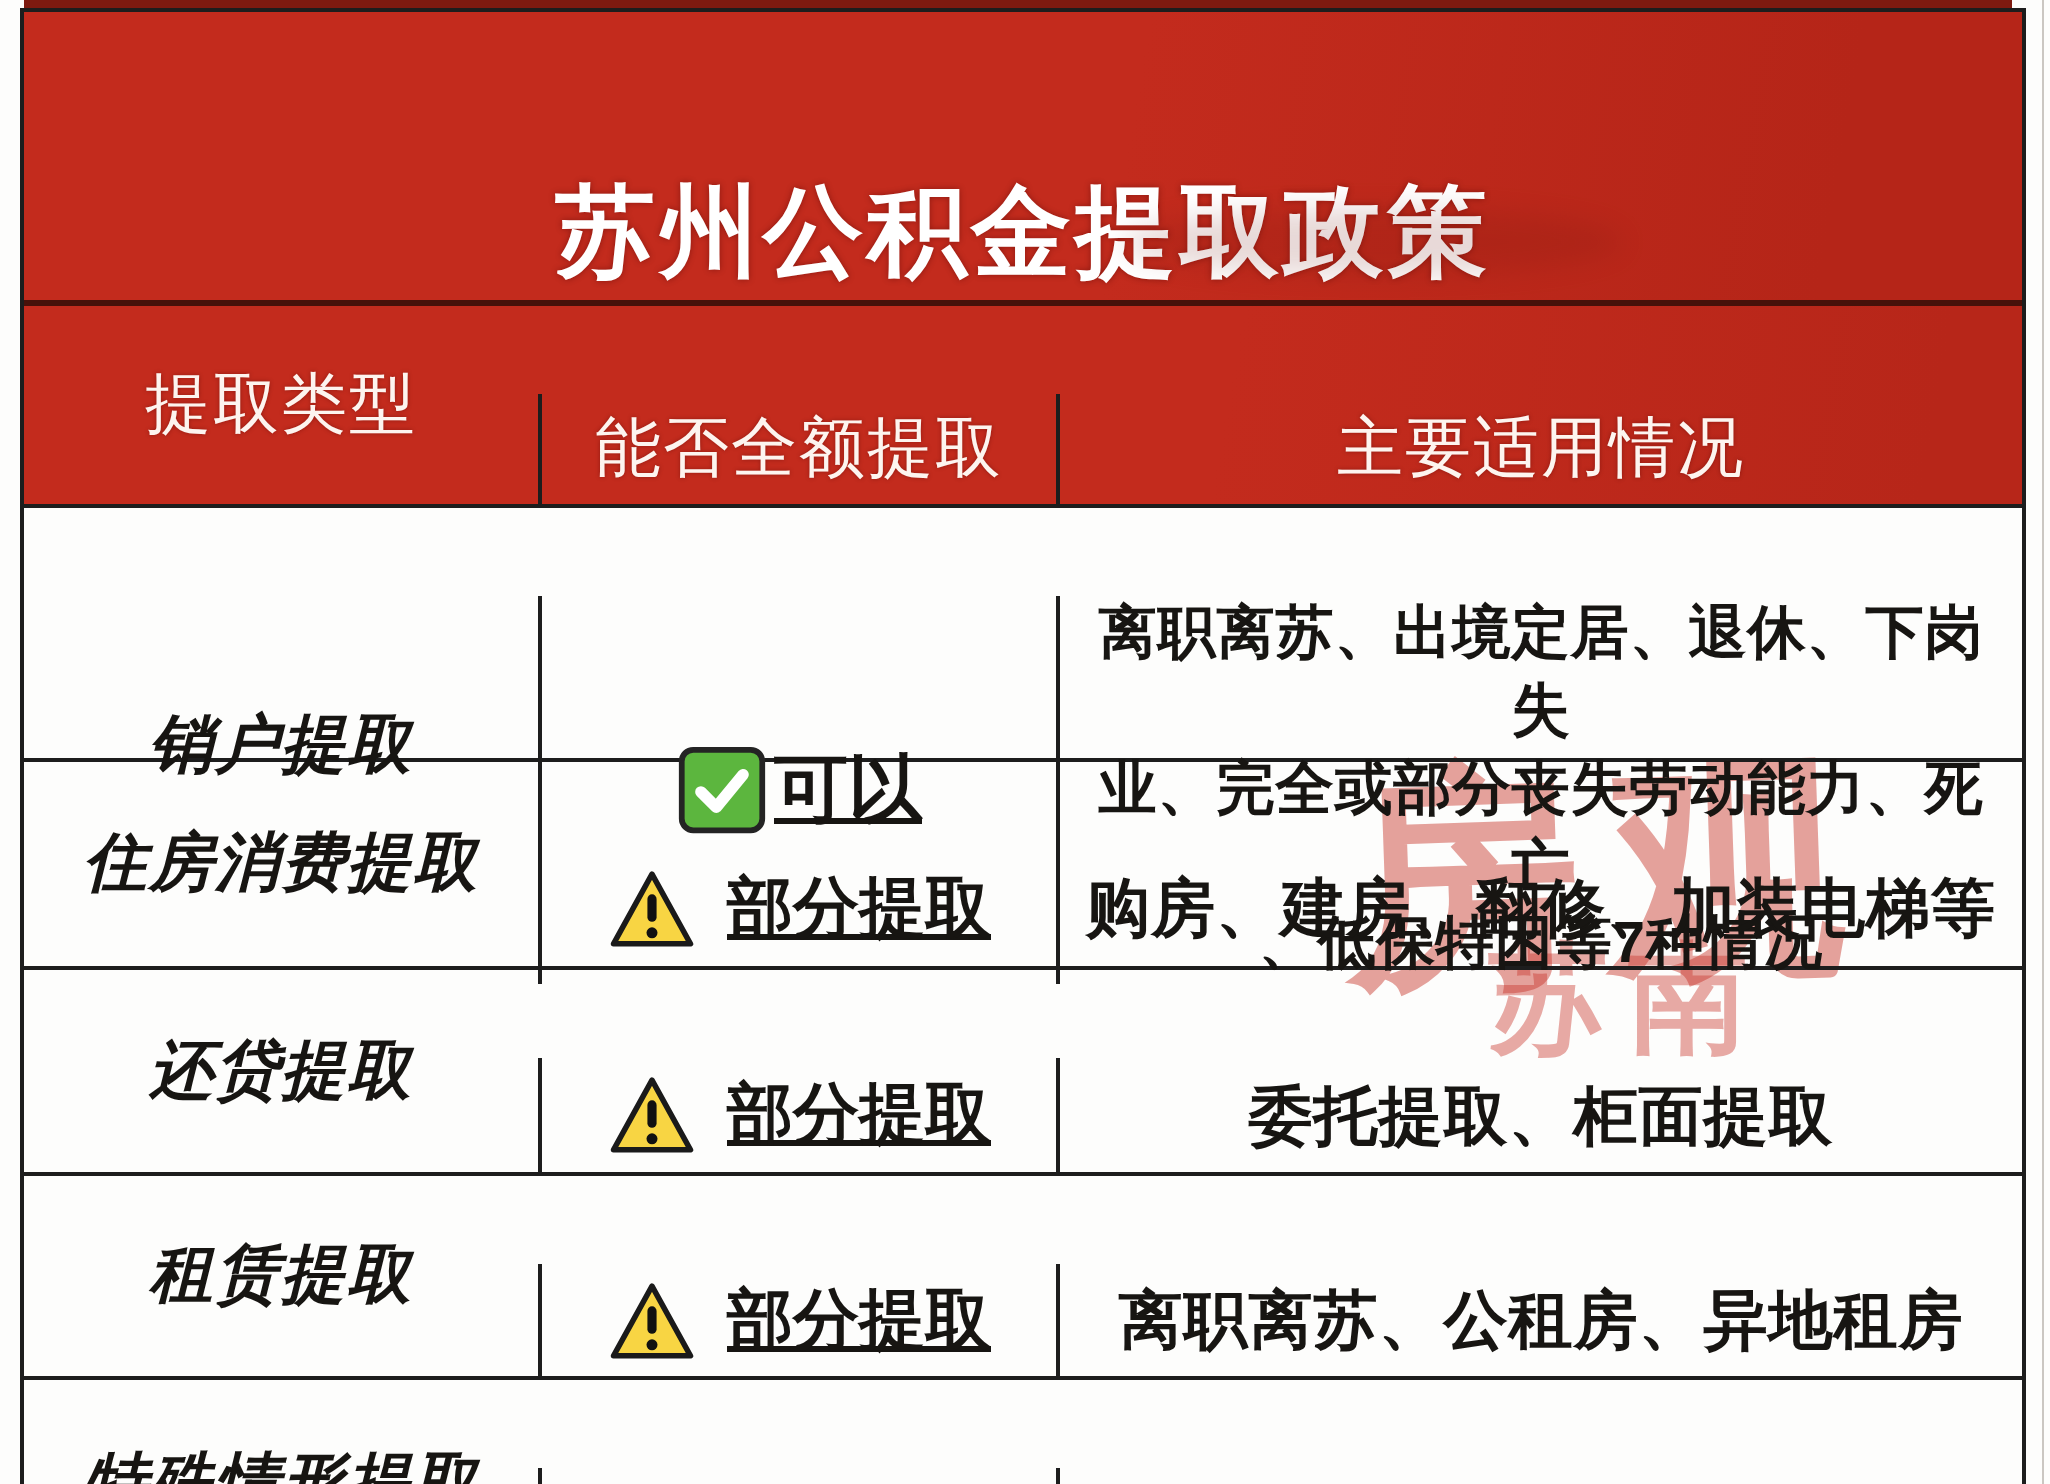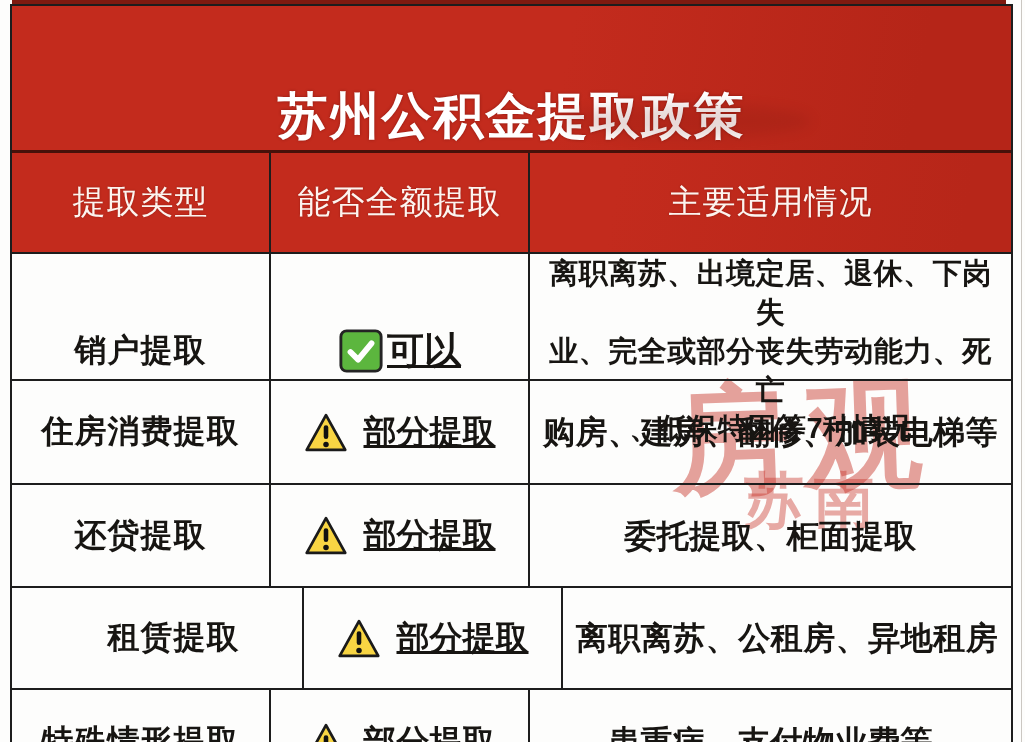--- a/index.html
+++ b/index.html
@@ -77,31 +77,31 @@
     display:flex; align-items:center; justify-content:center;
     color:#fdf4ef; font-size:33px; font-weight:normal;
     letter-spacing:1px;
     text-shadow:0 0 2px rgba(70,5,0,.4);
   }
 
   .body-row { background:transparent; border-bottom:2px solid #1d1d1d; }
   .row-1 { height:125px; }
   .row-2 { height:102px; }
   .row-3 { height:101px; }
-  .row-4 { height:100px;padding-left:33px; }
+  .row-4 { height:100px; }
   .row-5 { height:104px; border-bottom:none; }
 
   .cell {
     display:flex; align-items:center; justify-content:center;
     color:#171512; font-weight:bold; text-align:center;
     padding:0 6px; box-sizing:border-box;
   }
-  .c2, .c3 { border-left:2px solid #1d1d1d; }
-
-  .type-label { font-size:32px; letter-spacing:1px; }
+  .c2, .c3 { border-left:2px solid #1d1d1d;margin-top:44px; }
+
+  .type-label { font-size:32px; letter-spacing:1px;font-style:italic; }
 
   .status-wrap { display:flex; align-items:center; justify-content:center;text-decoration:underline; }
   .status-wrap .icon { display:inline-flex; flex:0 0 auto; }
   .status-check { font-size:37px; margin-left:3px; }
   .status-part  { font-size:33px; margin-left:16px; }
 
   .cases-text { font-size:32px; line-height:1.25; letter-spacing:0.5px; }
   .cases-multiline {
     white-space:pre-line;
     font-size:29px; line-height:1.34; letter-spacing:0.5px;

